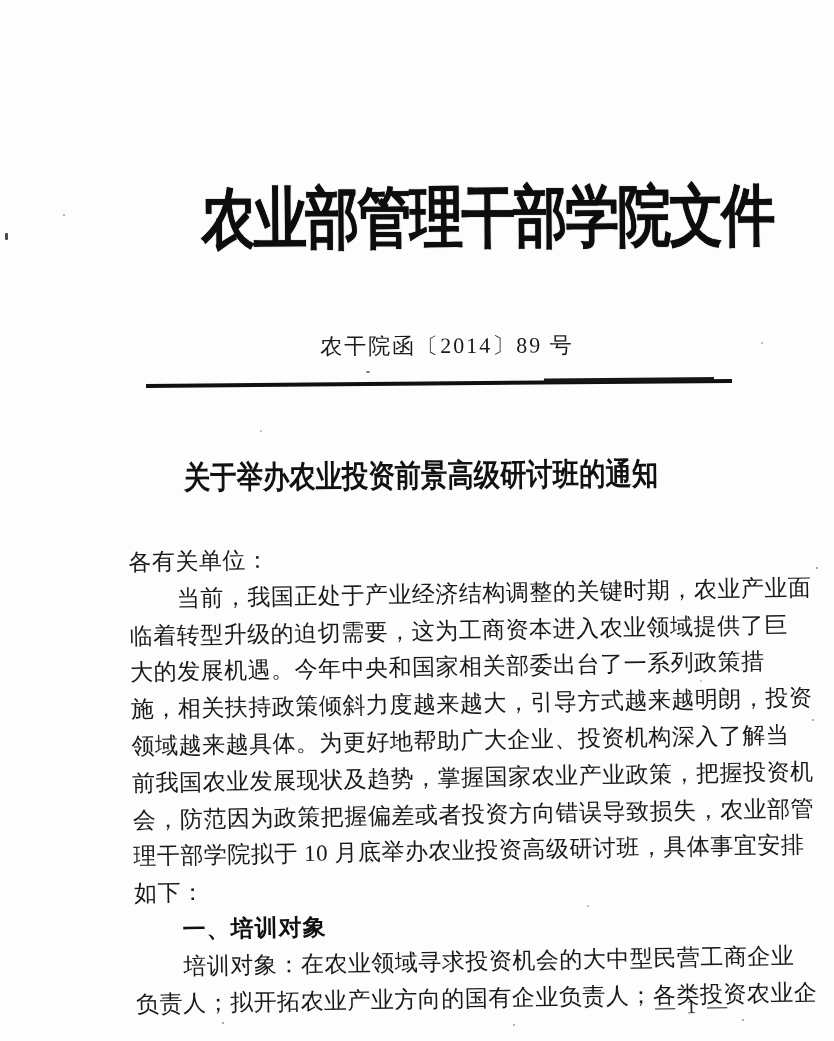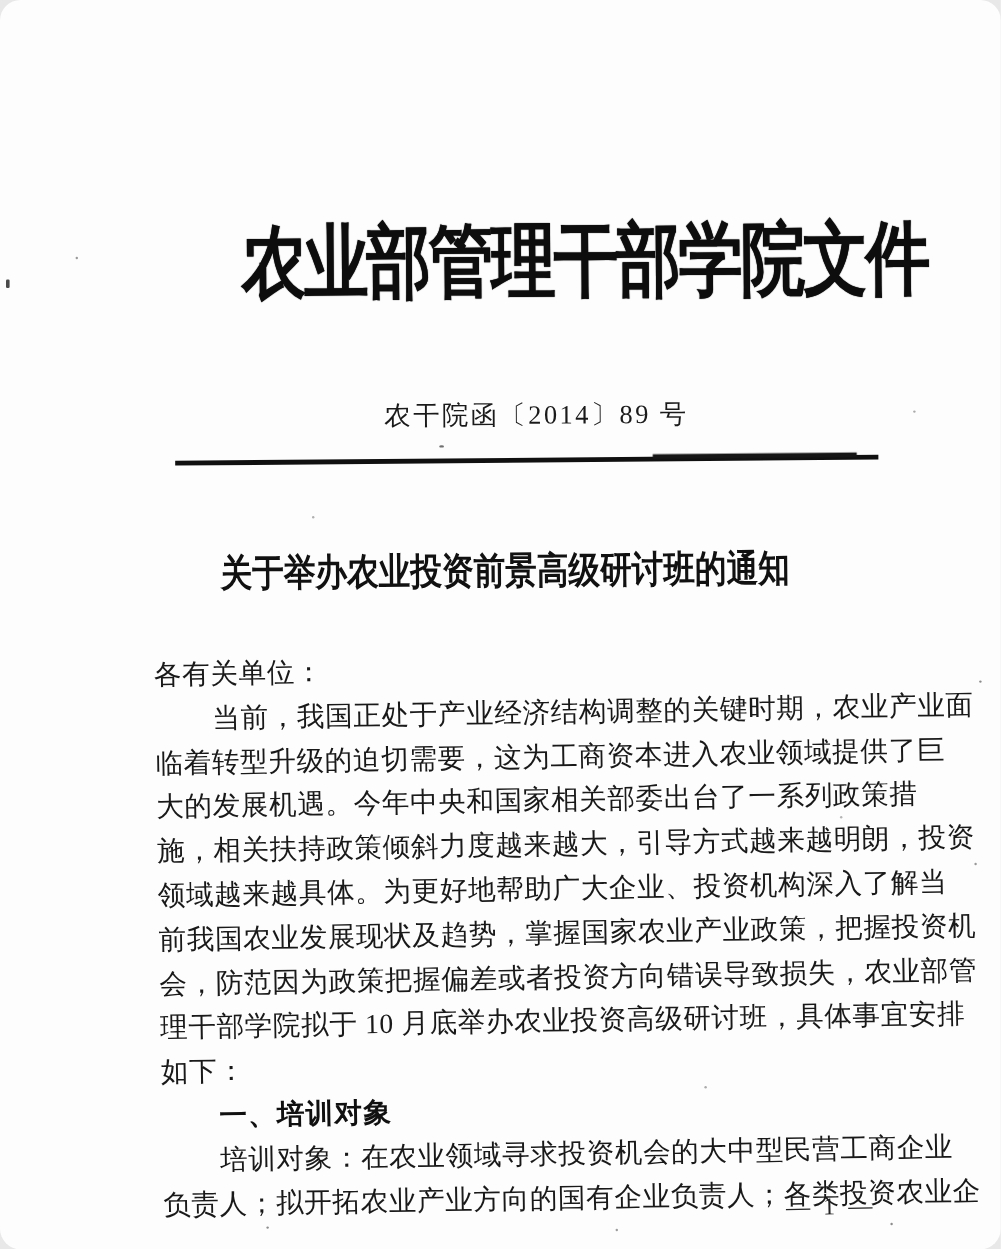--- a/index.html
+++ b/index.html
@@ -7,21 +7,20 @@
   body {
     background:#e8e8e8;
     font-family:"Liberation Serif","DejaVu Serif",serif;
   }
   .sheet {
     position:relative;
     width:834px; height:1041px;
     background:#fdfdfd;
     overflow:hidden;
     color:#141414;
-    border-radius:17px;
   }
   
   .masthead {
     position:absolute;
     top:172px; left:130px; width:660px;
     text-align:center;
     white-space:nowrap;
   }
   .masthead span {
     display:inline-block;

